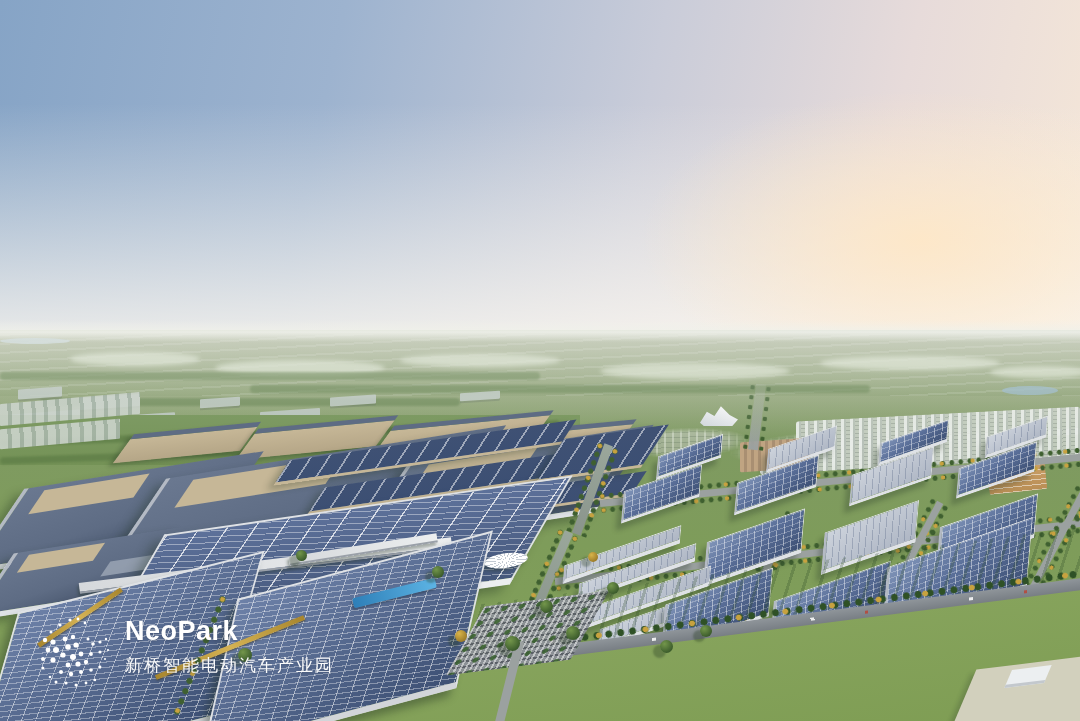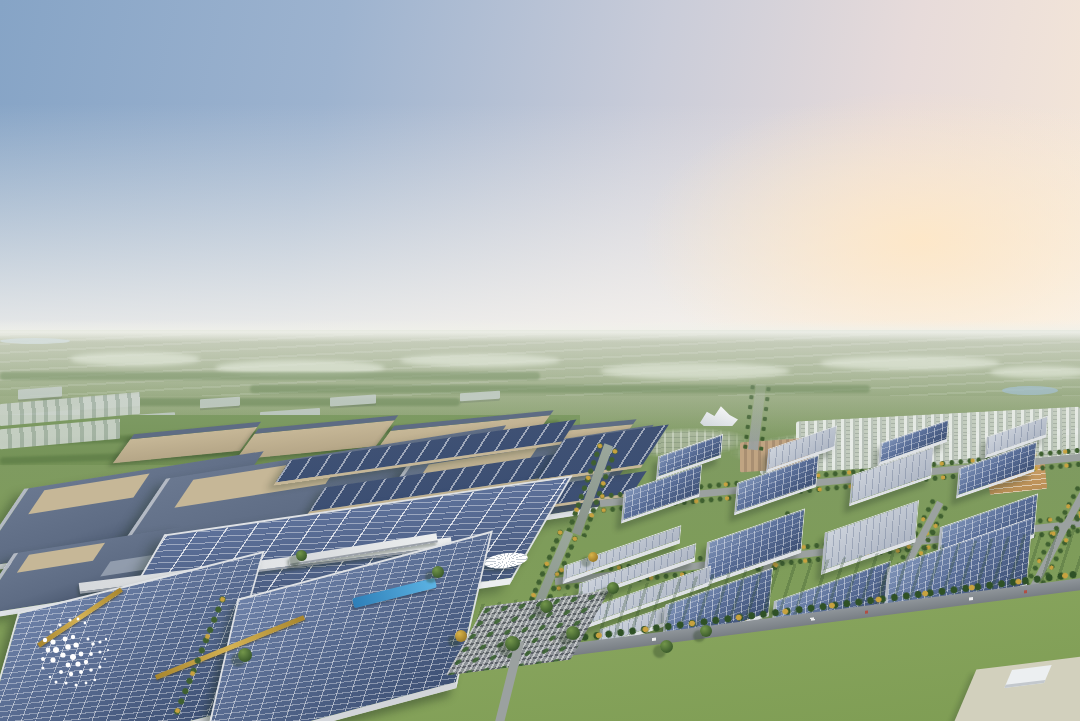--- a/index.html
+++ b/index.html
@@ -335,16 +335,18 @@
           <circle cx="28" cy="86" r="1.6"></circle>
           <circle cx="38" cy="88" r="1.5"></circle>
         <circle cx="48" cy="86" r="1.4"></circle>
           <circle cx="57" cy="83" r="1.2"></circle>
         <circle cx="5" cy="71" r="1.3"></circle>
           <circle cx="12" cy="80" r="1.3"></circle>
           <circle cx="67" cy="62" r="1.0"></circle>
       </g>
     </svg>
     <div class="wordmark">
+      <div class="brand">NeoPark</div>
+      <div class="sub">新桥智能电动汽车产业园</div>
     </div>
   </div>
 
 </div>
 
 </body></html>

